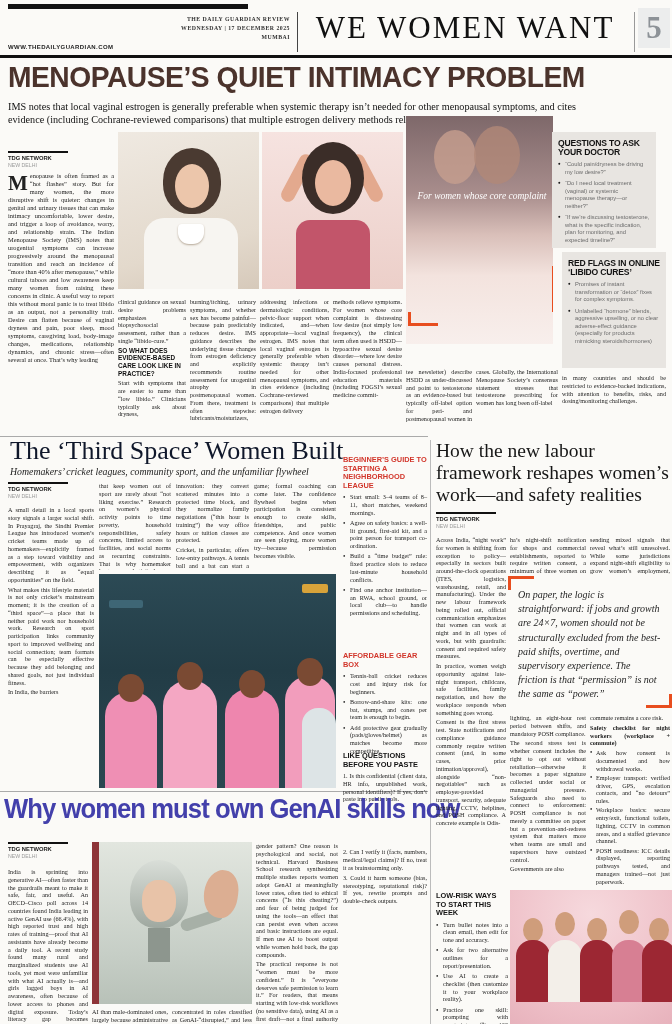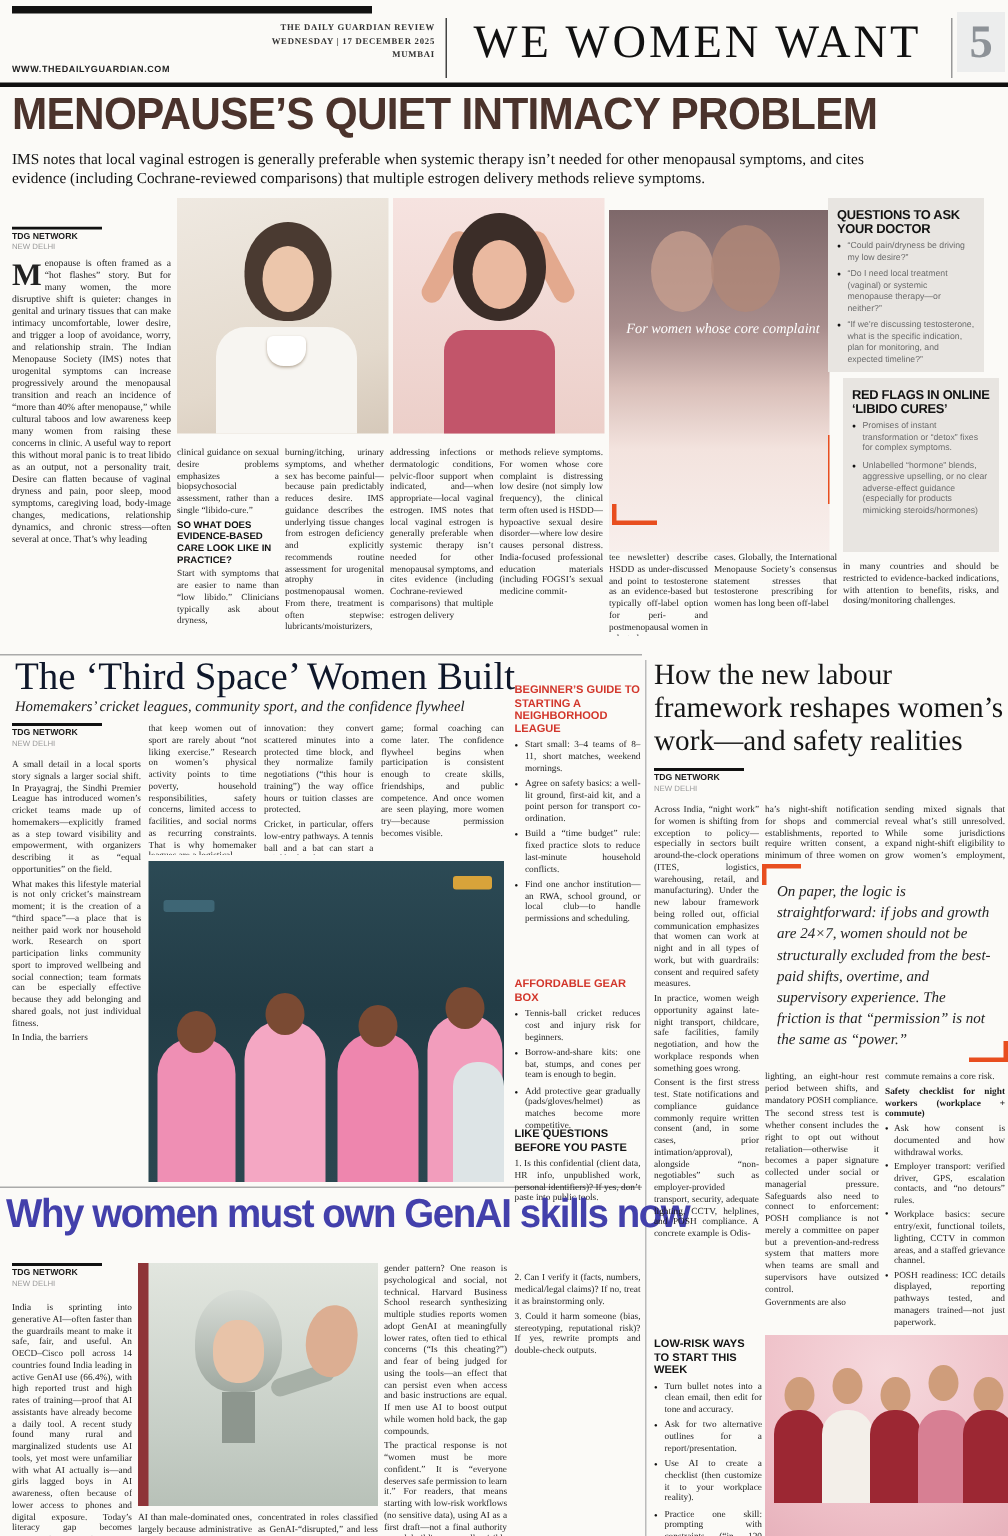--- a/index.html
+++ b/index.html
@@ -44,21 +44,21 @@
   .p1-face{left:57px;top:32px;width:34px;height:44px;background:#ecc6ab;border-radius:50%;}
   .p1-robe{left:26px;top:86px;width:94px;height:74px;background:#f7f5f1;border-radius:20px 20px 0 0;}
   .p1-cup{left:60px;top:92px;width:26px;height:20px;background:#fff;border-radius:4px 4px 11px 11px;box-shadow:0 1px 2px #b5a897;}
   .ph2{left:262px;top:132px;width:141px;height:157px;background:linear-gradient(#f6e3e0,#eccfc9);}
   .p2-arml{left:28px;top:20px;width:14px;height:52px;background:#e3a98e;border-radius:8px;transform:rotate(28deg);}
   .p2-armr{left:98px;top:20px;width:14px;height:52px;background:#e3a98e;border-radius:8px;transform:rotate(-28deg);}
   .p2-hair{left:40px;top:10px;width:62px;height:72px;background:#3b2d28;border-radius:50%;}
   .p2-face{left:53px;top:28px;width:36px;height:46px;background:#eab9a0;border-radius:50%;}
   .p2-torso{left:34px;top:88px;width:74px;height:72px;background:#c2556a;border-radius:14px 14px 0 0;}
   
-  .quoteblock{left:406px;top:140px;width:147px;height:228px;background:linear-gradient(#7e686a,#a88d8c 34%,#d9bfb9 52%,#f3e3de 70%,#f8efec);}
+  .quoteblock{left:406px;top:116px;width:147px;height:228px;background:linear-gradient(#7e686a,#a88d8c 34%,#d9bfb9 52%,#f3e3de 70%,#f8efec);}
   .qb-f1{left:28px;top:14px;width:42px;height:54px;background:#c79f8e;border-radius:50%;opacity:.8;}
   .qb-f2{left:68px;top:10px;width:46px;height:58px;background:#b28878;border-radius:50%;opacity:.8;}
   .qb-line1{left:0;top:74px;width:152px;text-align:center;font:italic 9.5px/1.3 "Liberation Serif",serif;color:#fff;}
   .qb-rest{left:6px;top:90px;width:140px;text-align:center;font:italic 9.5px/1.45 "Liberation Serif",serif;color:#3a3234;}
   .qb-br-bl{left:2px;top:196px;width:30px;height:14px;border-left:3px solid #e84e1f;border-bottom:3px solid #e84e1f;}
   .qb-br-r{left:146px;top:150px;width:4px;height:46px;background:#e84e1f;}
   
   .sidebar{background:#e8e5e1;padding:7px 6px;}
   .sb1{left:552px;top:132px;width:104px;height:116px;}
   .sb2{left:562px;top:252px;width:104px;height:116px;}
@@ -211,21 +211,21 @@
   <div class="abs m-col4 bodytext">addressing infections or dermatologic conditions, pelvic-floor support when indicated, and—when appropriate—local vaginal estrogen. IMS notes that local vaginal estrogen is generally preferable when systemic therapy isn’t needed for other menopausal symptoms, and cites evidence (including Cochrane-reviewed comparisons) that multiple estrogen delivery</div>
   <div class="abs m-col5 bodytext">methods relieve symptoms. For women whose core complaint is distressing low desire (not simply low frequency), the clinical term often used is HSDD—hypoactive sexual desire disorder—where low desire causes personal distress. India-focused professional education materials (including FOGSI’s sexual medicine commit-</div>
   <div class="abs m-col6 bodytext">tee newsletter) describe HSDD as under-discussed and point to testosterone as an evidence-based but typically off-label option for peri- and postmenopausal women in selected</div>
   <div class="abs m-col7 bodytext">cases. Globally, the International Menopause Society’s consensus statement stresses that testosterone prescribing for women has long been off-label</div>
 
   <div class="abs rule-a"></div>
   <div class="abs vrule"></div>
   <div class="abs rule-b"></div>
 
   <div class="abs t-headline">The ‘Third Space’ Women Built</div>
-  <div class="abs t-subhead">Homemakers’ cricket leagues, community sport, and the confidence flywheel</div>
+  <div class="abs t-subhead">Homemakers’ cricket leagues, community sport, and the unfamiliar flywheel</div>
   <div class="abs t-byline byline">
     <div class="rule"></div>
     <span class="net">TDG NETWORK</span>
     <span class="city">NEW DELHI</span>
   </div>
   <div class="abs t-col1 bodytext">
     <p>A small detail in a local sports story signals a larger social shift. In Prayagraj, the Sindhi Premier League has introduced women’s cricket teams made up of homemakers—explicitly framed as a step toward visibility and empowerment, with organizers describing it as “equal opportunities” on the field.</p>
     <p>What makes this lifestyle material is not only cricket’s mainstream moment; it is the creation of a “third space”—a place that is neither paid work nor household work. Research on sport participation links community sport to improved wellbeing and social connection; team formats can be especially effective because they add belonging and shared goals, not just individual fitness.</p>
     <p>In India, the barriers</p>
   </div>

